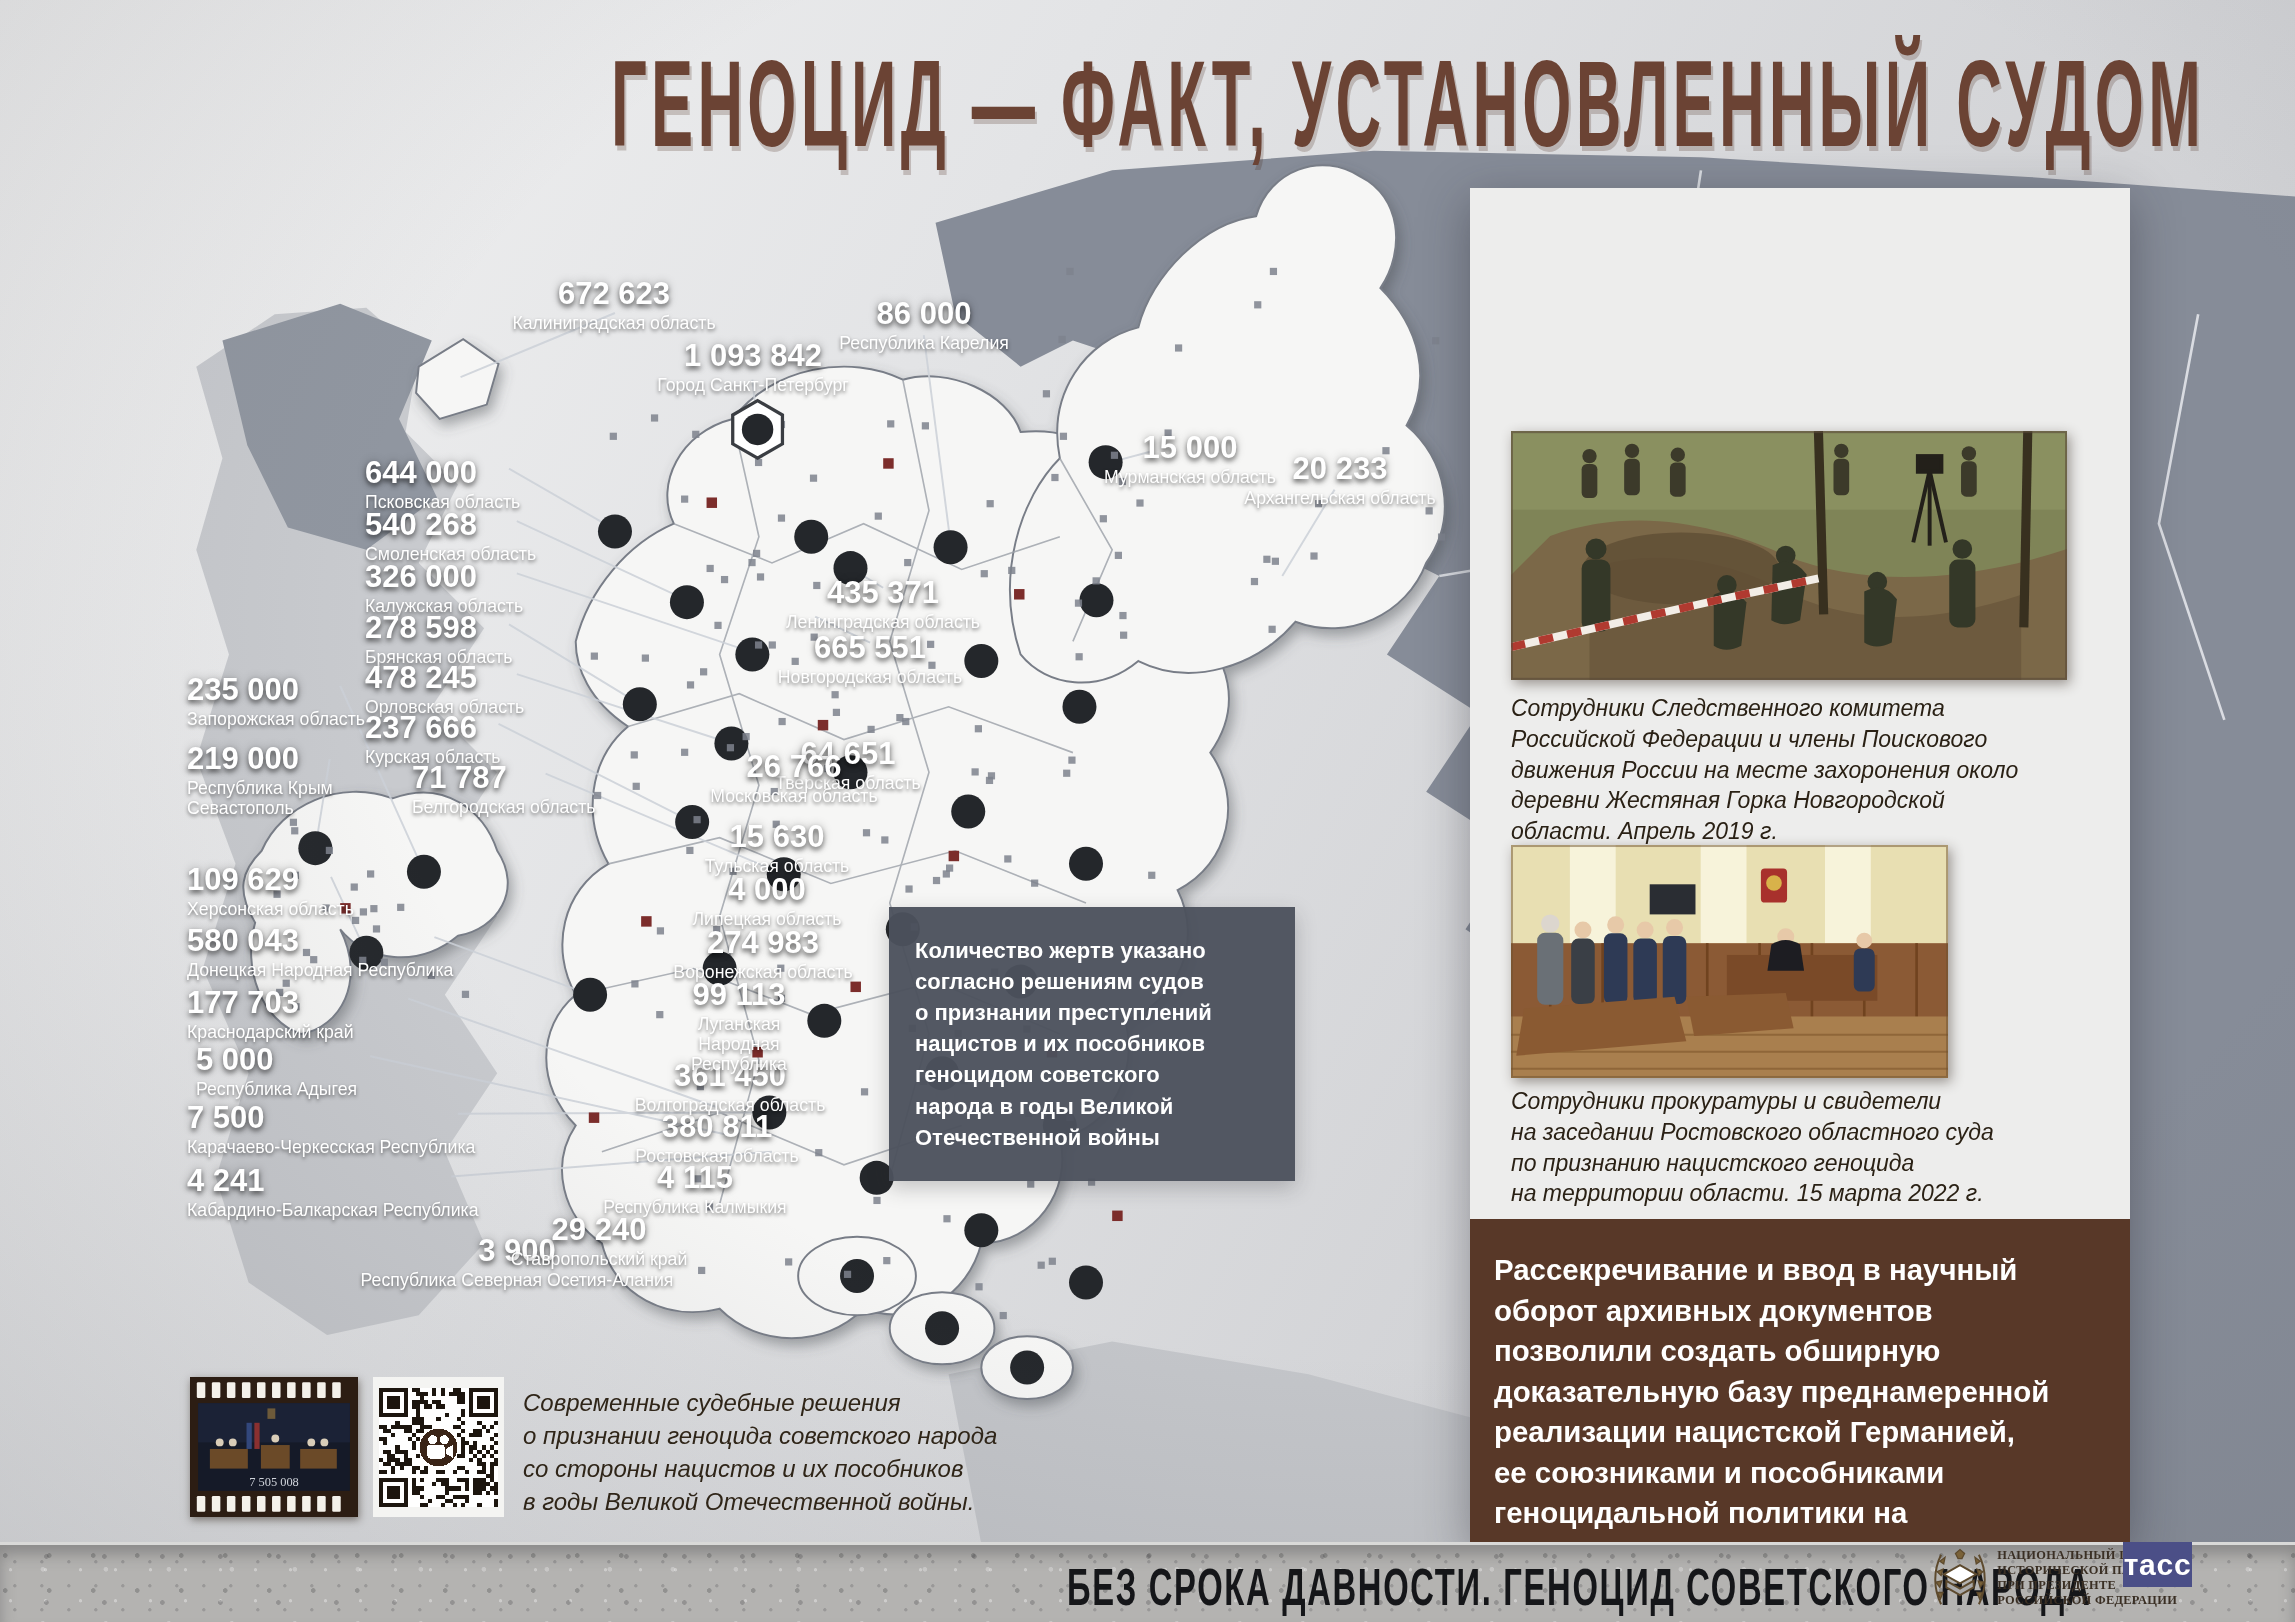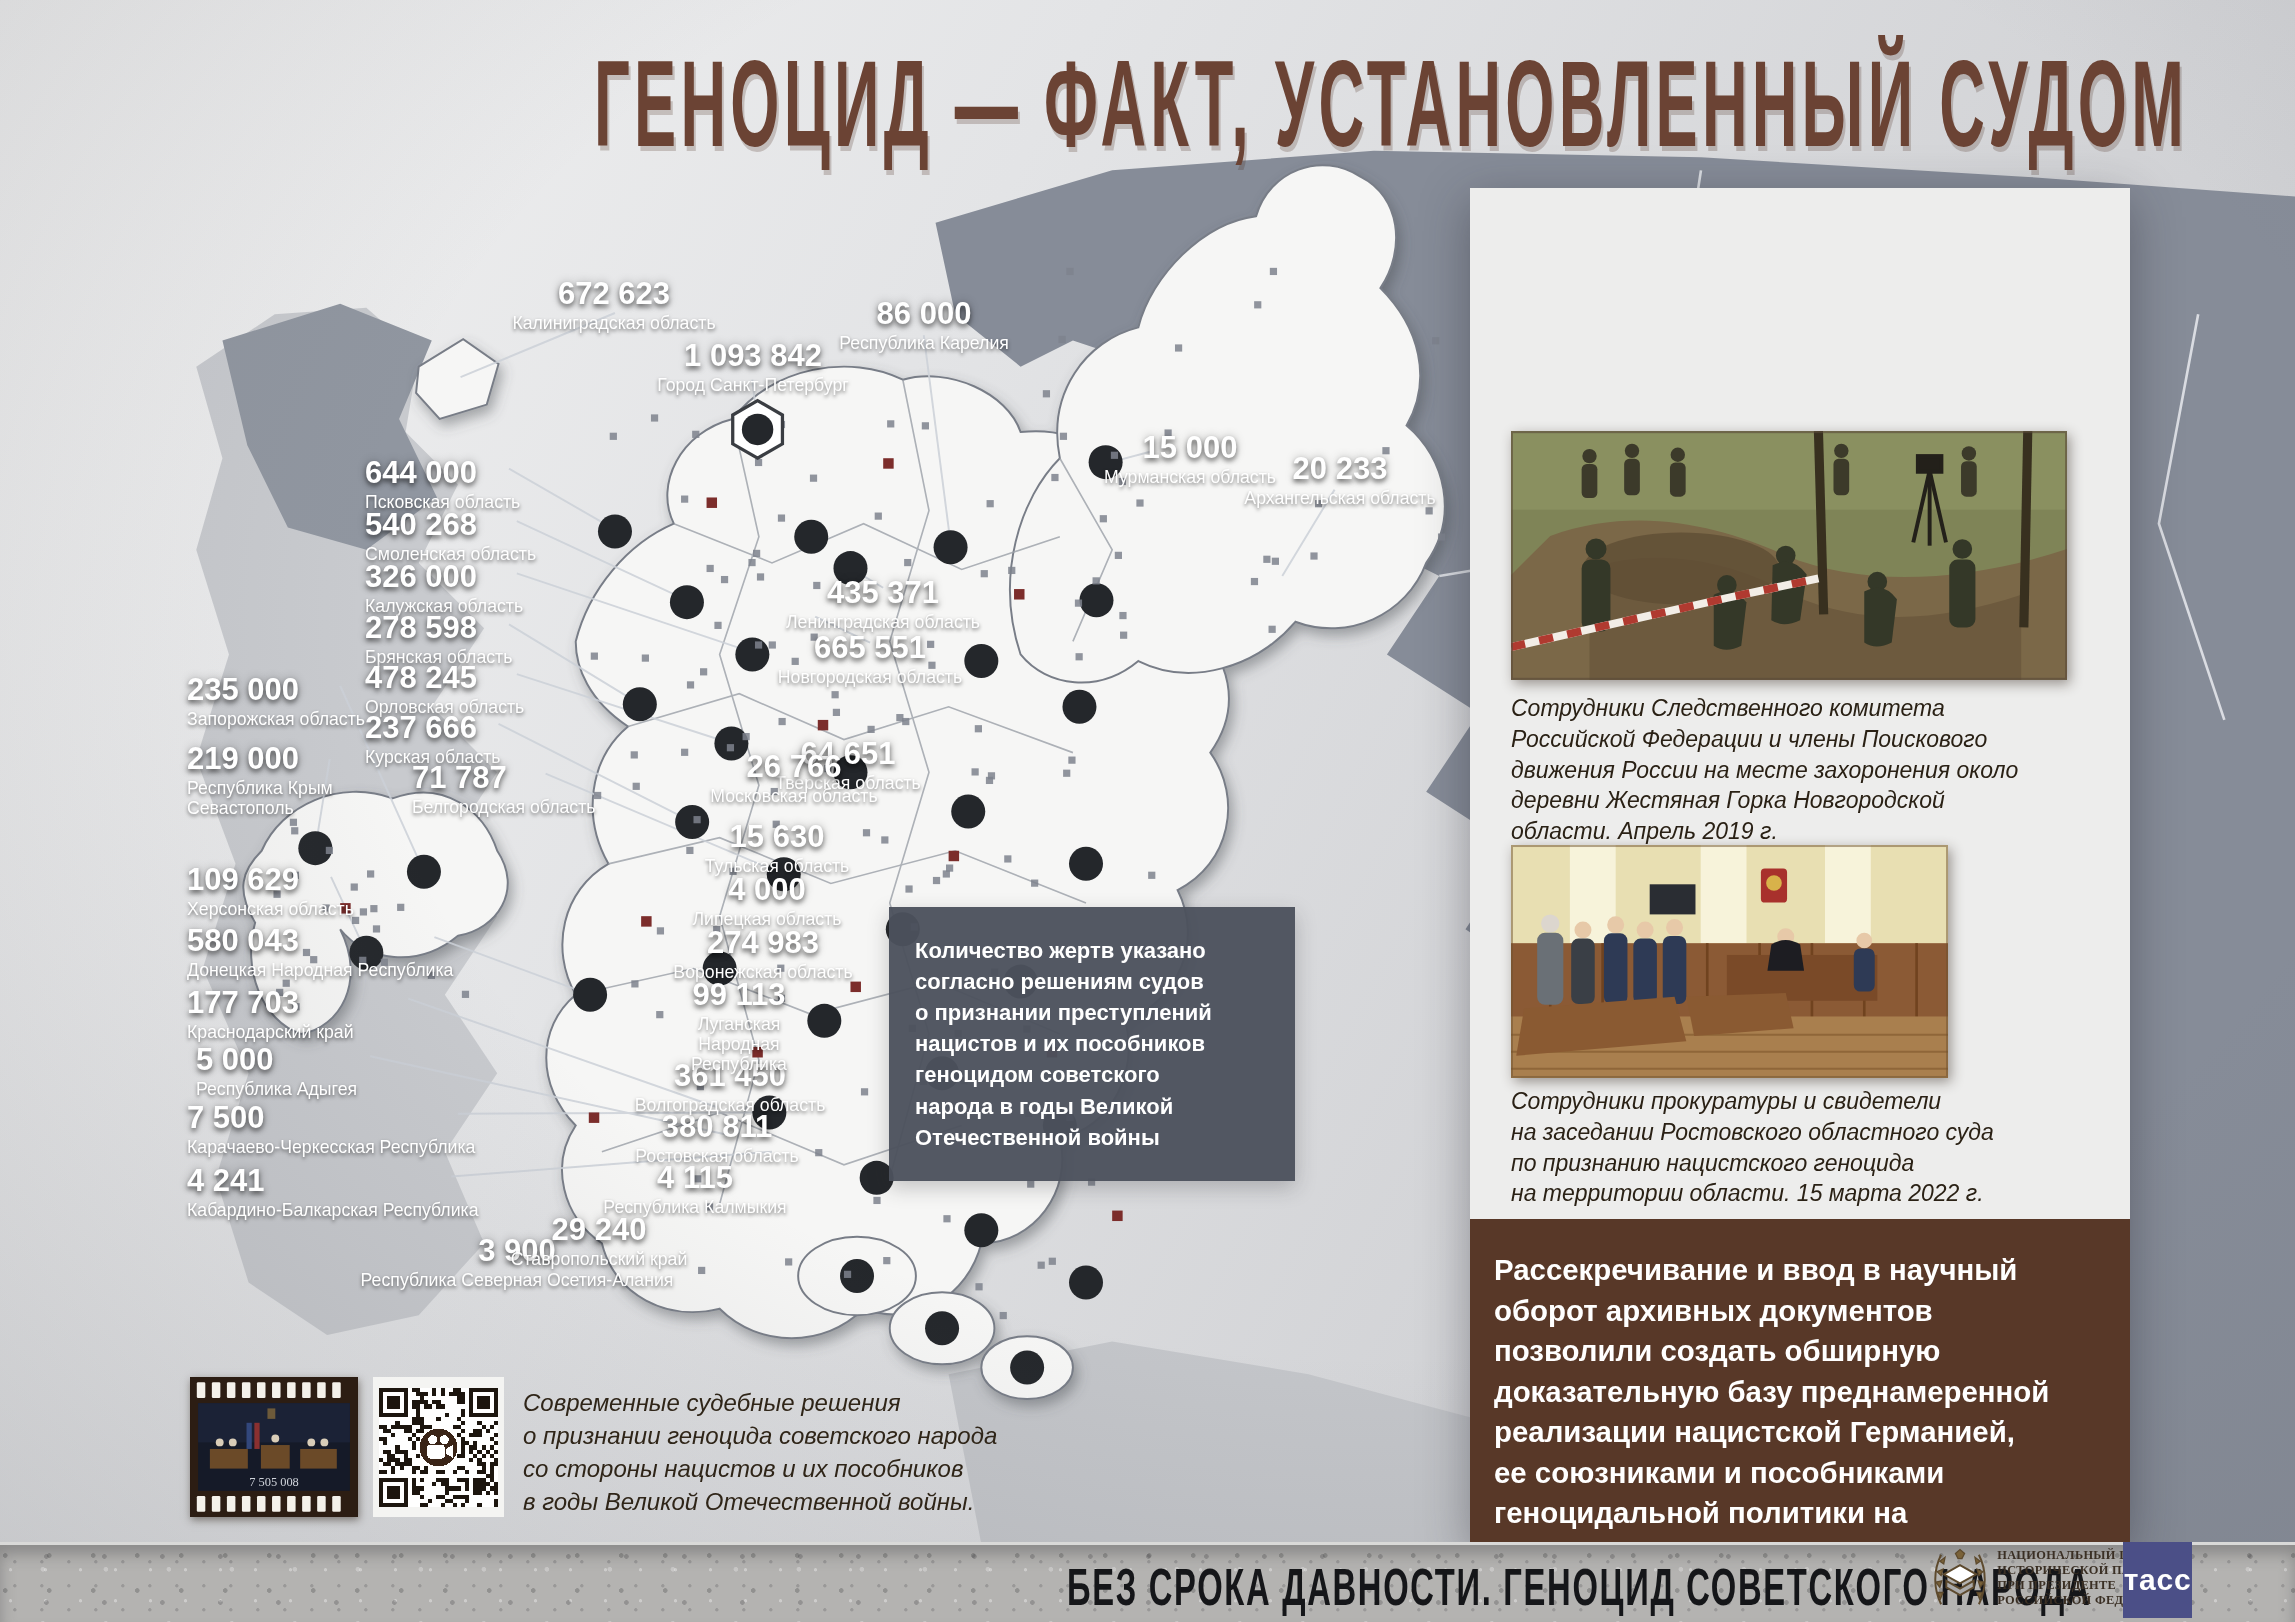--- a/index.html
+++ b/index.html
@@ -2,21 +2,21 @@
 <html style="font-size:10.5px"><head>
 <meta charset="utf-8">
 <style>
   html,body{margin:0;padding:0;background:#9a9a9a;}
   .canvas{position:relative;width:2295px;height:1623px;overflow:hidden;
           font-family:"Liberation Sans","DejaVu Sans",sans-serif;
           background:linear-gradient(118deg,#f2f2f2 0%,#e3e4e6 35%,#d2d3d6 70%,#c6c7ca 100%);}
   .vignette{position:absolute;inset:0;pointer-events:none;
             background:radial-gradient(ellipse at 60% 38%,rgba(255,255,255,0) 52%,rgba(110,112,118,.28) 100%);}
   
-  .title-wrap{position:absolute;left:419px;top:34px;width:1557px;text-align:center;}
+  .title-wrap{position:absolute;left:436px;top:34px;width:1557px;text-align:center;}
   .title{display:inline-block;font-weight:bold;font-size:77px;color:#6b4334;letter-spacing:5.2px;
          transform:scale(.82,1.58);transform-origin:center top;white-space:nowrap;
          text-shadow:2.6px 3.3px 0 rgba(70,35,22,.22);}
   
   .map-label{position:absolute;color:#fff;}
   .map-label .num{font-weight:bold;font-size:31px;line-height:1.05;
                   text-shadow:0 2.6px 5.2px rgba(0,0,0,.55),0 0 9.2px rgba(0,0,0,.25);}
   .map-label .rname{font-size:17.7px;line-height:1.12;margin-top:3.9px;white-space:pre-line;
                   text-shadow:0 2px 3.9px rgba(0,0,0,.55);}
   .map-label.c{transform:translateX(-50%);text-align:center;}
@@ -57,21 +57,21 @@
              radial-gradient(circle at 80% 25%,rgba(70,70,72,.3) 0 2px,transparent 2.6px),
              radial-gradient(circle at 30% 80%,rgba(230,230,230,.5) 0 1.3px,transparent 2px),
              radial-gradient(circle at 68% 45%,rgba(225,225,225,.45) 0 2px,transparent 2.6px);
            background-size:44px 35px,27px 24px,58px 46px,35px 31px,63px 54px;
            border-top:3.9px solid #d9d9d8;box-shadow:inset 0 9.2px 14.4px rgba(60,60,62,.35);}
   .slogan{position:absolute;left:1067px;top:1559px;font-weight:bold;font-size:39px;color:#151619;
           letter-spacing:2px;transform:scale(.84,1.32);transform-origin:left top;white-space:nowrap;}
   .nc-logo{position:absolute;left:1932px;top:1548px;display:flex;align-items:flex-start;}
   .nc-lines{margin-left:9.2px;font-family:"Liberation Serif","DejaVu Serif",serif;font-weight:bold;
             font-size:12.4px;line-height:1.22;color:#3a2f24;letter-spacing:0.3px;}
-  .tass{position:absolute;left:2123px;top:1542px;width:69px;height:76px;background:#4b4f87;
+  .tass{position:absolute;left:2123px;top:1542px;width:69px;height:45px;background:#4b4f87;
         display:flex;align-items:center;justify-content:center;}
   .tass span{color:#fff;font-weight:bold;font-size:30px;letter-spacing:0.7px;}
   svg{display:block;}
   .abs{position:absolute;}
 </style>
 </head>
 <body>
 
 <div class="canvas">
 

